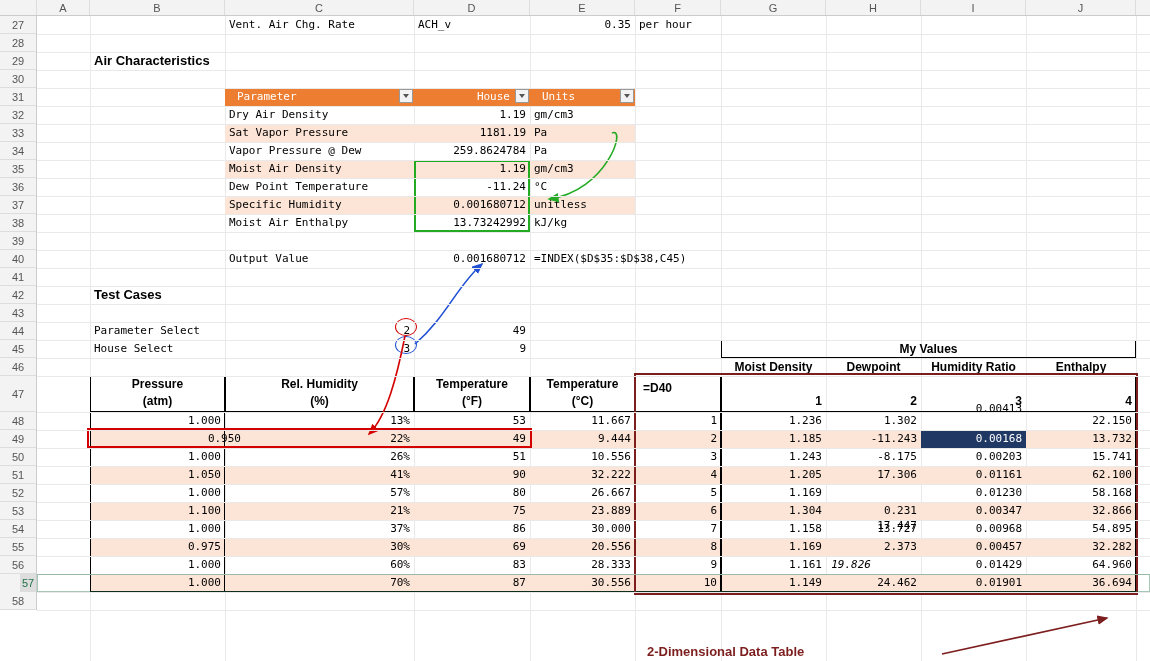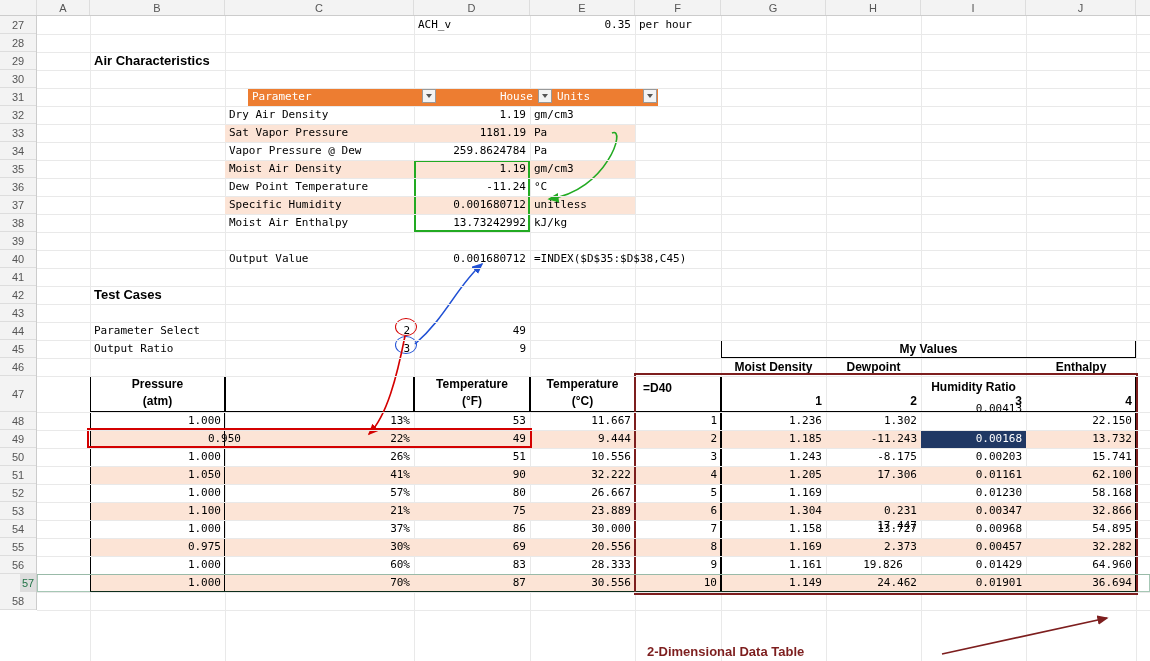--- a/index.html
+++ b/index.html
@@ -40,21 +40,21 @@
   }
   .cell {
     position: absolute;
     padding: 0 4px;
     line-height: 18px;
     white-space: nowrap;
     overflow: visible;
   }
   .rnum { text-align: right; }
   .bold { font-weight: bold; font-family: "Segoe UI", sans-serif; font-size: 12px; }
-  .hdr-orange { background: #ed7d31; color: #fff; padding-left:4px;margin-left:23px;}
+  .hdr-orange { background: #ed7d31; color: #fff; padding-left:12px;}
   .row-orange { background: #fce4d6; }
   .section-title { font-weight: bold; font-family: "Segoe UI", sans-serif; font-size: 13px; }
   .filter-btn {
     position: absolute; right: 1px; top: 1px; width: 14px; height: 14px;
     background: #f3f3f3; border: 1px solid #999;
     display: flex; align-items: center; justify-content: center;
   }
   .filter-btn::after { content: ""; border-left: 3px solid transparent; border-right: 3px solid transparent; border-top: 4px solid #555; }
   .gridline-v { position: absolute; top:0; bottom:0; width:1px; background:#e9e9e9; }
   .gridline-h { position: absolute; left:0; right:0; height:1px; background:#e9e9e9; }
@@ -127,20 +127,21 @@
   <div class="gridline-v" style="left:188px"></div>
   <div class="gridline-v" style="left:377px"></div>
   <div class="gridline-v" style="left:493px"></div>
   <div class="gridline-v" style="left:598px"></div>
   <div class="gridline-v" style="left:684px"></div>
   <div class="gridline-v" style="left:789px"></div>
   <div class="gridline-v" style="left:884px"></div>
   <div class="gridline-v" style="left:989px"></div>
   <div class="gridline-v" style="left:1099px"></div>
 
+  <div class="cell" style="left:188px; top:0px; width:189px">Vent. Air Chg. Rate</div>
   <div class="cell" style="left:377px; top:0px; width:116px">ACH_v</div>
   <div class="cell rnum" style="left:493px; top:0px; width:105px">0.35</div>
   <div class="cell" style="left:598px; top:0px; width:86px">per hour</div>
 
   <div class="cell section-title" style="left:53px; top:36px">Air Characteristics</div>
 
   <div class="cell hdr-orange" style="left:188px; top:72px; width:189px; height:18px; position:absolute">
     <span>Parameter</span>
     <div class="filter-btn"></div>
   </div>
@@ -182,33 +183,35 @@
 
   <div class="cell" style="left:188px; top:234px; width:189px">Output Value</div>
   <div class="cell rnum" style="left:377px; top:234px; width:116px">0.001680712</div>
   <div class="cell" style="left:493px; top:234px; width:250px">=INDEX($D$35:$D$38,C45)</div>
 
   <div class="cell section-title" style="left:53px; top:270px">Test Cases</div>
 
   <div class="cell" style="left:53px; top:306px; width:135px">Parameter Select</div>
   <div class="cell rnum" style="left:188px; top:306px; width:189px">2</div>
   <div class="cell rnum" style="left:377px; top:306px; width:116px">49</div>
-  <div class="cell" style="left:53px; top:324px; width:135px">Output Ratio</div>
+  <div class="cell" style="left:53px; top:324px; width:135px">House Select</div>
   <div class="cell rnum" style="left:188px; top:324px; width:189px">3</div>
   <div class="cell rnum" style="left:377px; top:324px; width:116px">9</div>
 
   <div class="cell bold center" style="left:684px; top:324px; width:415px">My Values</div>
 
   <div class="cell bold center" style="left:684px; top:342px; width:105px">Moist Density</div>
   <div class="cell bold center" style="left:789px; top:342px; width:95px">Dewpoint</div>
-  <div class="cell bold center" style="left:884px; top:362px; width:105px">Humidity Ratio</div>
+  <div class="cell bold center" style="left:884px; top:342px; width:105px">Humidity Ratio</div>
   <div class="cell bold center" style="left:989px; top:342px; width:110px">Enthalpy</div>
 
   <div class="cell bold center" style="left:53px; top:360px; width:135px; height:36px; line-height:17px; white-space:pre">Pressure
 (atm)</div>
+  <div class="cell bold center" style="left:188px; top:360px; width:189px; height:36px; line-height:17px; white-space:pre">Rel. Humidity
+(%)</div>
   <div class="cell bold center" style="left:377px; top:360px; width:116px; height:36px; line-height:17px; white-space:pre">Temperature
 (°F)</div>
   <div class="cell bold center" style="left:493px; top:360px; width:105px; height:36px; line-height:17px; white-space:pre">Temperature
 (°C)</div>
   <div class="cell bold" style="left:602px; top:363px; width:82px">=D40</div>
   <div class="cell bold rnum" style="left:684px; top:376px; width:105px">1</div>
   <div class="cell bold rnum" style="left:789px; top:376px; width:95px">2</div>
   <div class="cell bold rnum" style="left:884px; top:376px; width:105px">3</div>
   <div class="cell bold rnum" style="left:989px; top:376px; width:110px">4</div>
 
@@ -288,21 +291,21 @@
       <div class="cell rnum" style="left: 684px; top: 522px; width: 105px;">1.169</div>
       <div class="cell rnum" style="left: 789px; top: 522px; width: 95px;">2.373</div>
       <div class="cell rnum" style="left: 884px; top: 522px; width: 105px;">0.00457</div>
       <div class="cell rnum" style="left: 989px; top: 522px; width: 110px;">32.282</div>
       <div class="cell rnum" style="left: 53px; top: 540px; width: 135px;">1.000</div>
       <div class="cell rnum" style="left: 188px; top: 540px; width: 189px;">60%</div>
       <div class="cell rnum" style="left: 377px; top: 540px; width: 116px;">83</div>
       <div class="cell rnum" style="left: 493px; top: 540px; width: 105px;">28.333</div>
       <div class="cell rnum" style="left: 598px; top: 540px; width: 86px;">9</div>
       <div class="cell rnum" style="left: 684px; top: 540px; width: 105px;">1.161</div>
-      <div class="cell rnum" style="left: 775px; top: 540px; width: 95px;">19.826</div>
+      <div class="cell rnum" style="left: 743px; top: 540px; width: 95px; font-style: italic;">19.826</div>
       <div class="cell rnum" style="left: 884px; top: 540px; width: 105px;">0.01429</div>
       <div class="cell rnum" style="left: 989px; top: 540px; width: 110px;">64.960</div>
       <div class="row-orange" style="position: absolute; left: 53px; top: 558px; width: 1046px; height: 18px;"></div>
       <div class="cell rnum" style="left: 53px; top: 558px; width: 135px;">1.000</div>
       <div class="cell rnum" style="left: 188px; top: 558px; width: 189px;">70%</div>
       <div class="cell rnum" style="left: 377px; top: 558px; width: 116px;">87</div>
       <div class="cell rnum" style="left: 493px; top: 558px; width: 105px;">30.556</div>
       <div class="cell rnum" style="left: 598px; top: 558px; width: 86px;">10</div>
       <div class="cell rnum" style="left: 684px; top: 558px; width: 105px;">1.149</div>
       <div class="cell rnum" style="left: 789px; top: 558px; width: 95px;">24.462</div>

